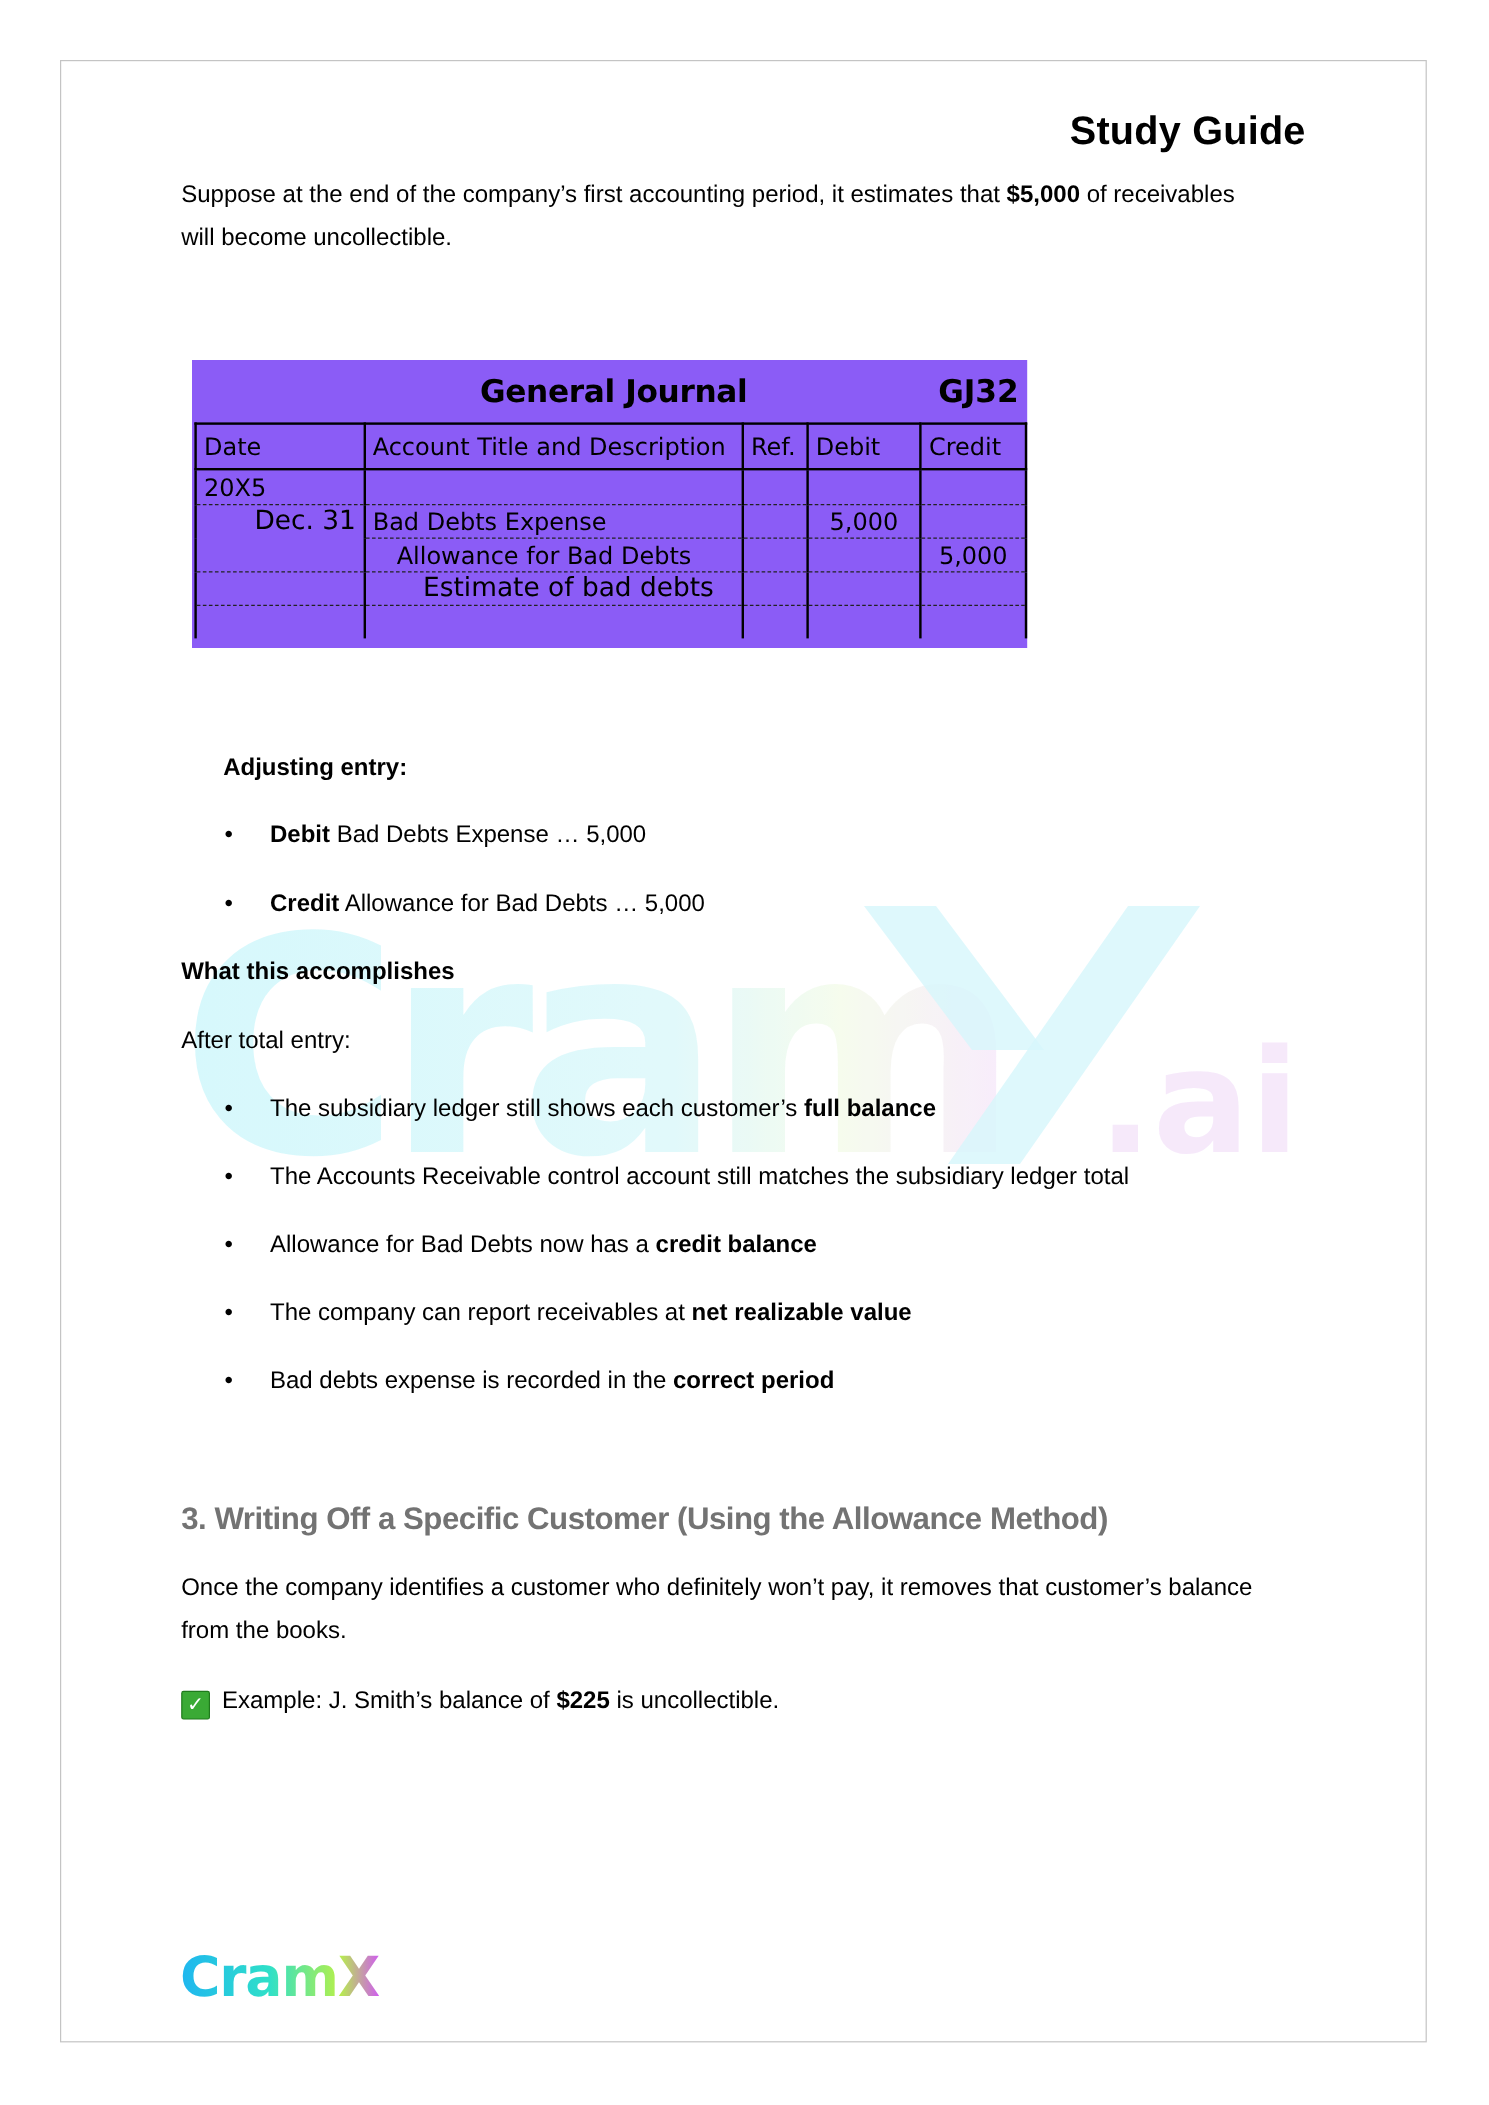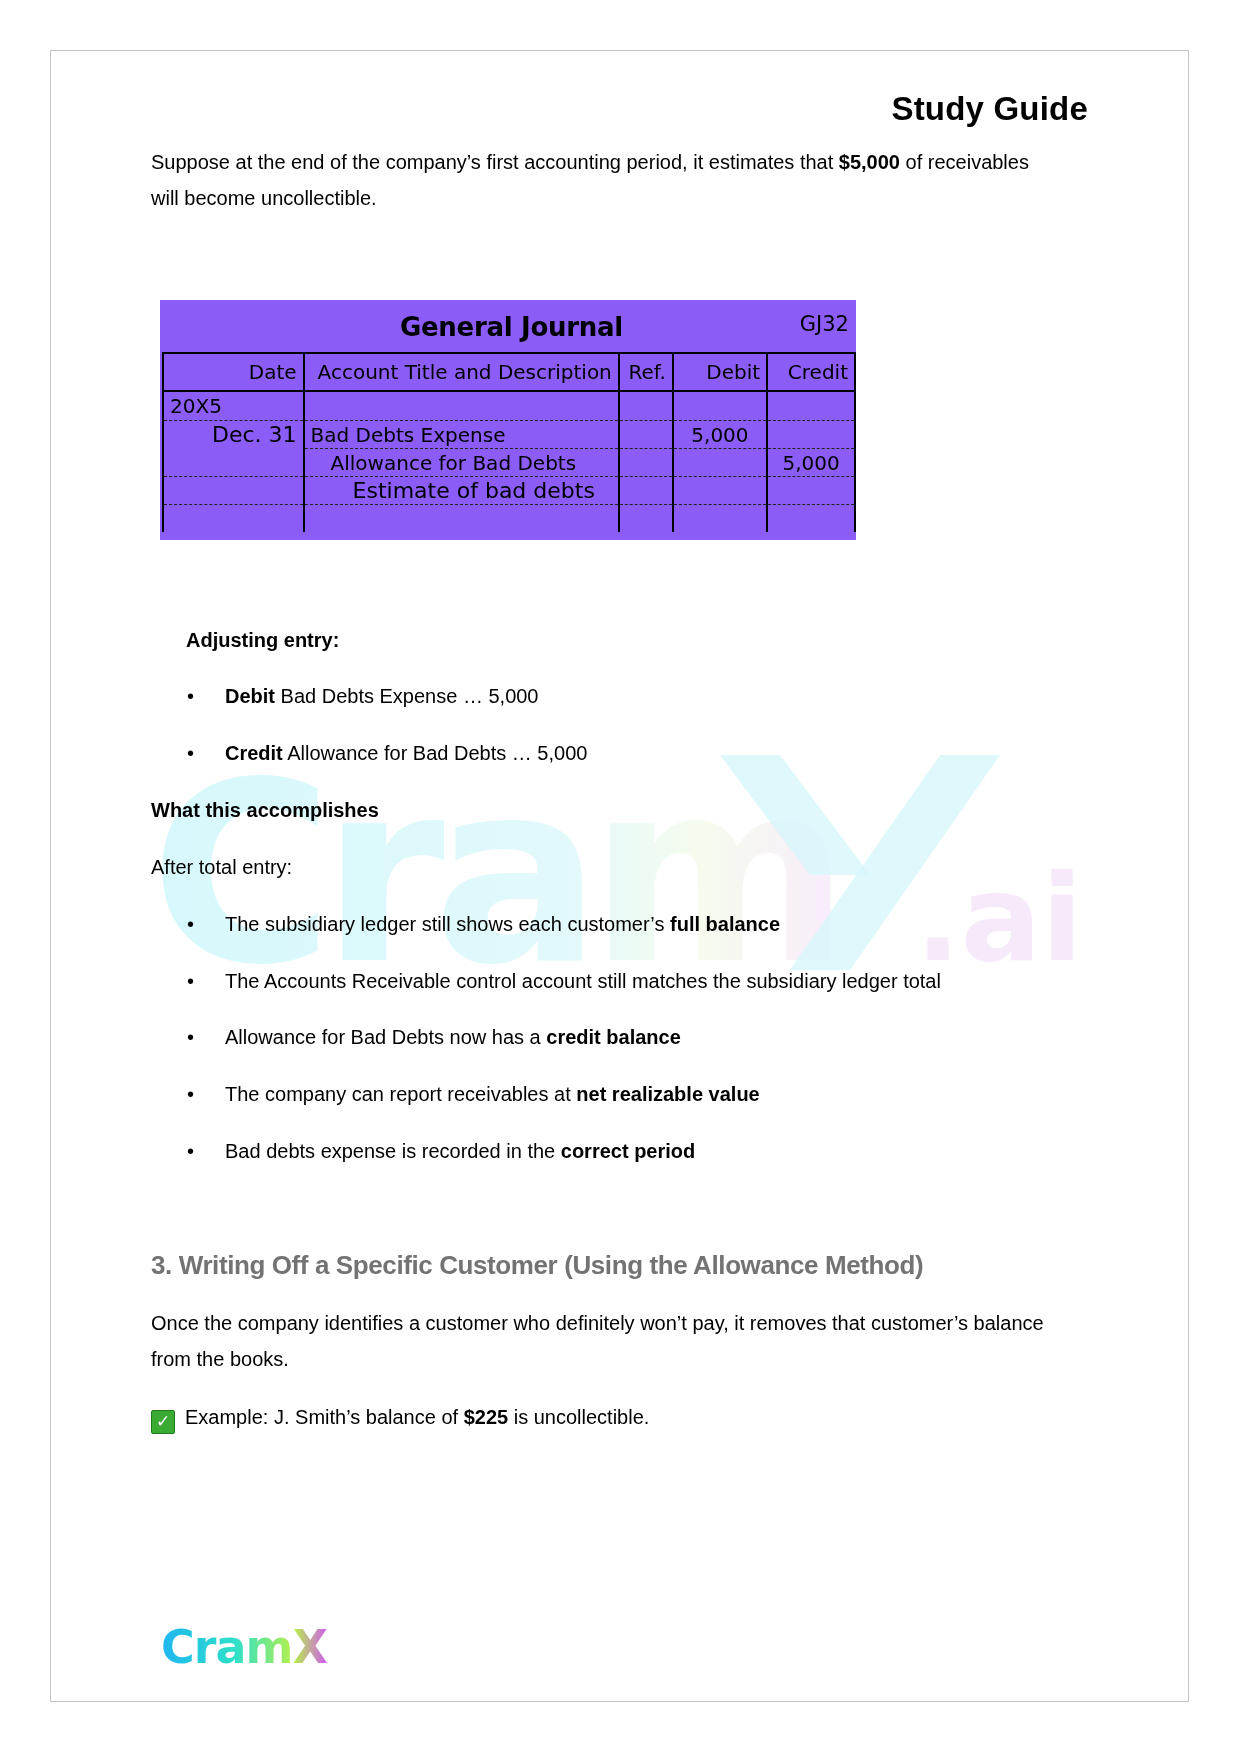--- a/index.html
+++ b/index.html
@@ -12,39 +12,39 @@
   .para { left: 151px; font-size: 20px; line-height: 36px; }
   .para b { font-weight: bold; }
   .h-bold { left: 151px; font-size: 20px; font-weight: bold; }
   .bullet { left: 187px; font-size: 20px; display: flex; }
   .bullet .dot { width: 38px; display: inline-block; }
   .bullet b { font-weight: bold; }
 
   
   .journal { left: 160px; top: 300px; width: 696px; height: 240px; background: #8b5cf6; }
   .journal .jtitle { position: absolute; left: 240px; top: 12px; font-size: 26px; font-weight: bold; font-family: "DejaVu Sans", sans-serif; letter-spacing: -0.3px; }
-  .journal .jref { position: absolute; right: 7px; top: 12px; font-size: 21px; font-weight: normal; font-family: "DejaVu Sans", sans-serif; }
+  .journal .jref { position: absolute; right: 7px; top: 12px; font-size: 26px; font-weight: bold; font-family: "DejaVu Sans", sans-serif; }
   .jt { position: absolute; left: 2px; top: 52px; border-collapse: collapse; font-family: "DejaVu Sans", sans-serif; font-size: 20px; }
-  .jt th { border: 2.5px solid #000; font-weight: normal; height: 36px; padding: 0 6px; text-align: right; }
+  .jt th { border: 2.5px solid #000; font-weight: normal; height: 36px; padding: 0 6px; text-align: left; }
   .jt td { border-left: 2.5px solid #000; border-right: 2.5px solid #000; border-top: 1.5px dashed #222; height: 27px; padding: 0 6px; white-space: nowrap; }
   .jt tr.first td { border-top: 2.5px solid #000; height: 28px; }
   .jt td.num { text-align: center; }
   .jt td.small { font-size: 22px; padding-left: 48px; }
   .jt td.indent { padding-left: 26px; }
   .jt td.noline { border-top: none; }
 
   .h2 { left: 151px; top: 1250px; font-size: 26px; font-weight: bold; color: #737373;
         font-family: "Liberation Sans", sans-serif; letter-spacing: -0.4px; }
   .check { display: inline-block; width: 22px; height: 22px; background: #3aaa35; border: 1px solid #1f7a1c;
            color: #fff; font-size: 17px; line-height: 22px; text-align: center; margin-right: 10px; vertical-align: -3px; border-radius: 2px; }
 
   .watermark { left: 150px; top: 755px; width: 945px; height: 215px; pointer-events: none; }
   .logo { left: 150px; top: 1620px; font-size: 46px; font-weight: bold; letter-spacing: -1px;
           background: linear-gradient(90deg, #1fb6f0 0%, #2fe0c8 45%, #b6f04a 80%, #d05cf0 100%);
-          -webkit-background-clip: text; background-clip: text; color: transparent; font-family: "DejaVu Sans", sans-serif; margin-left: 11px; }
+          -webkit-background-clip: text; background-clip: text; color: transparent; font-family: "DejaVu Sans", sans-serif; }
 </style>
 </head>
 <body>
 
 <div class="page-border"></div>
 
 <svg class="abs watermark" viewBox="0 0 945 215">
   <defs>
     <linearGradient id="wmg" x1="0" x2="1" y1="0" y2="0">
       <stop offset="0" stop-color="#c9f6fb"></stop>

